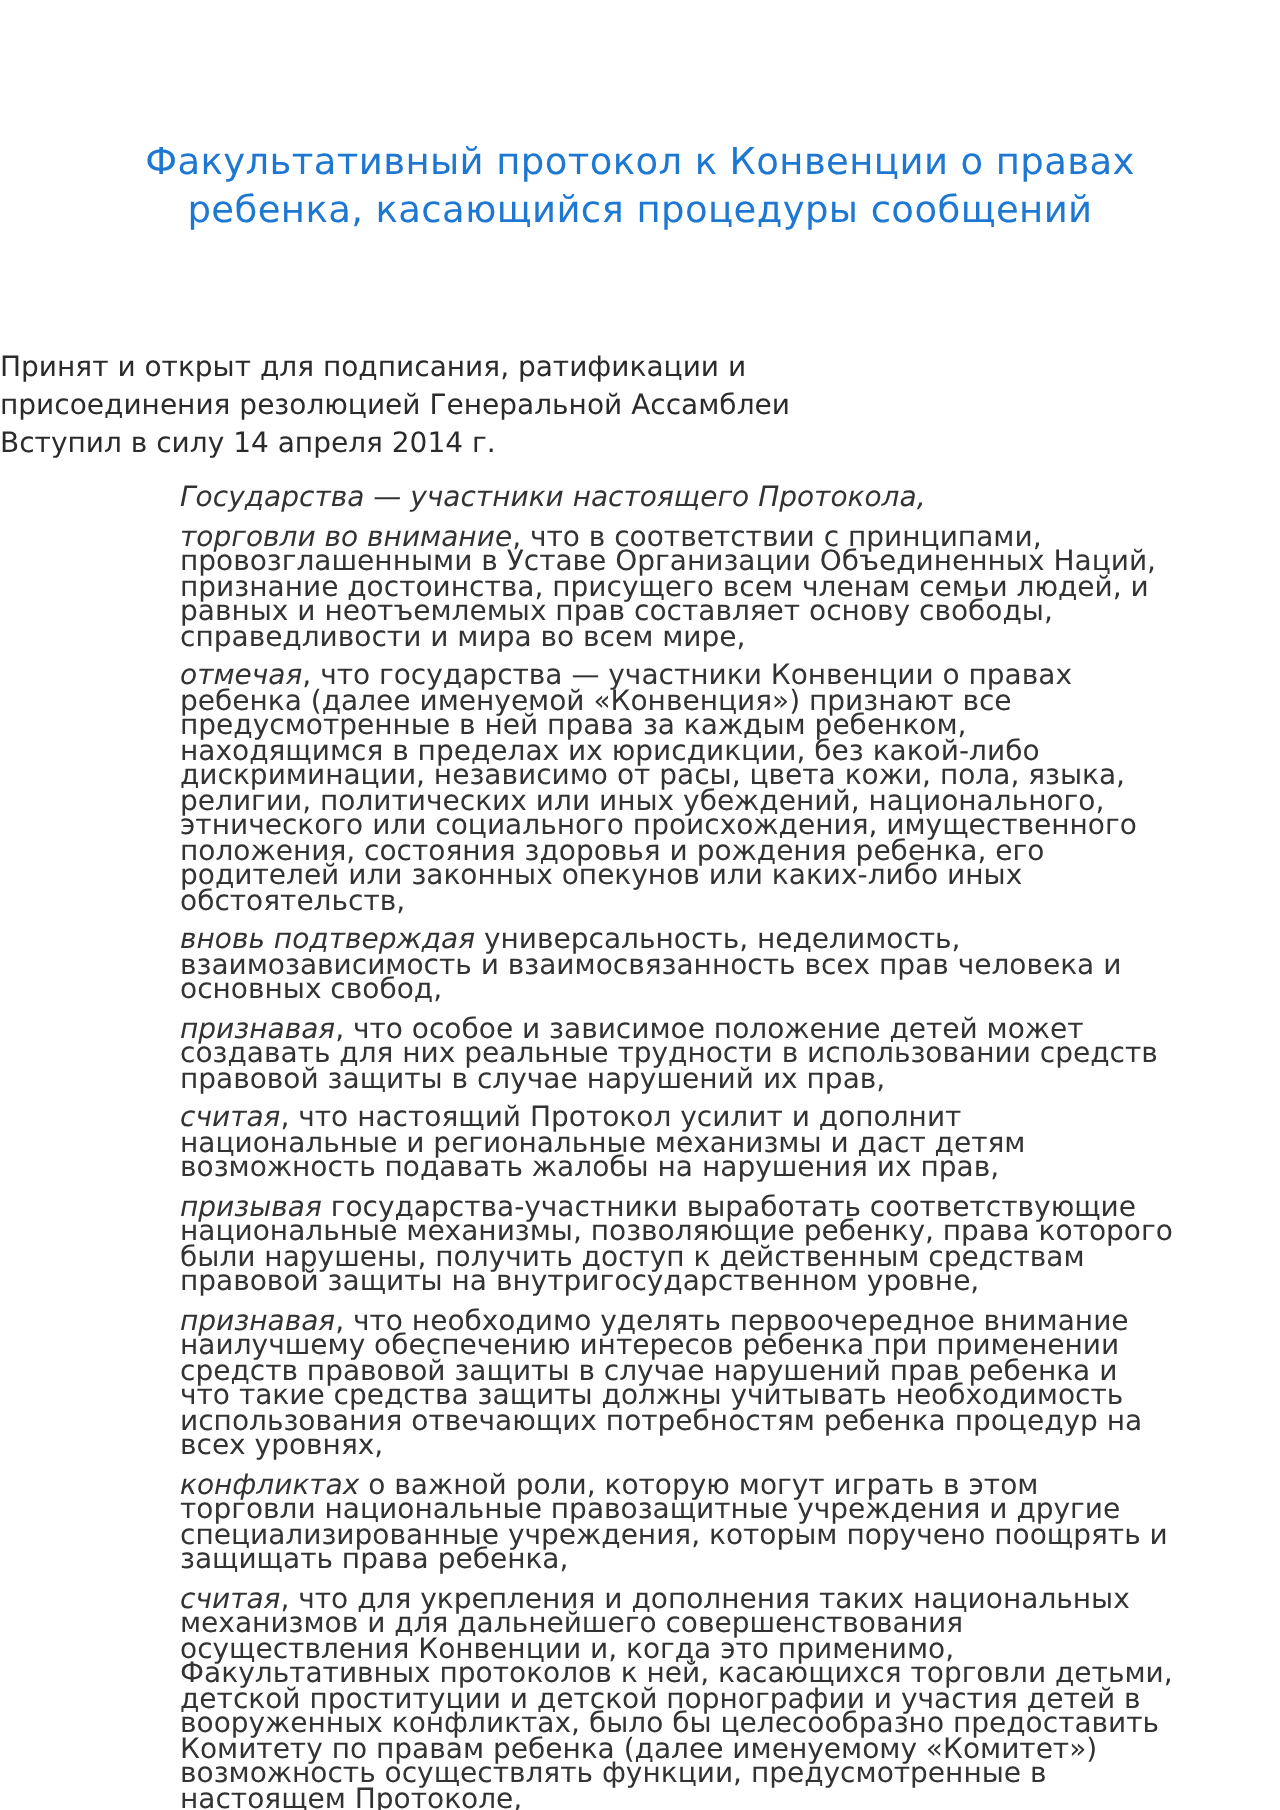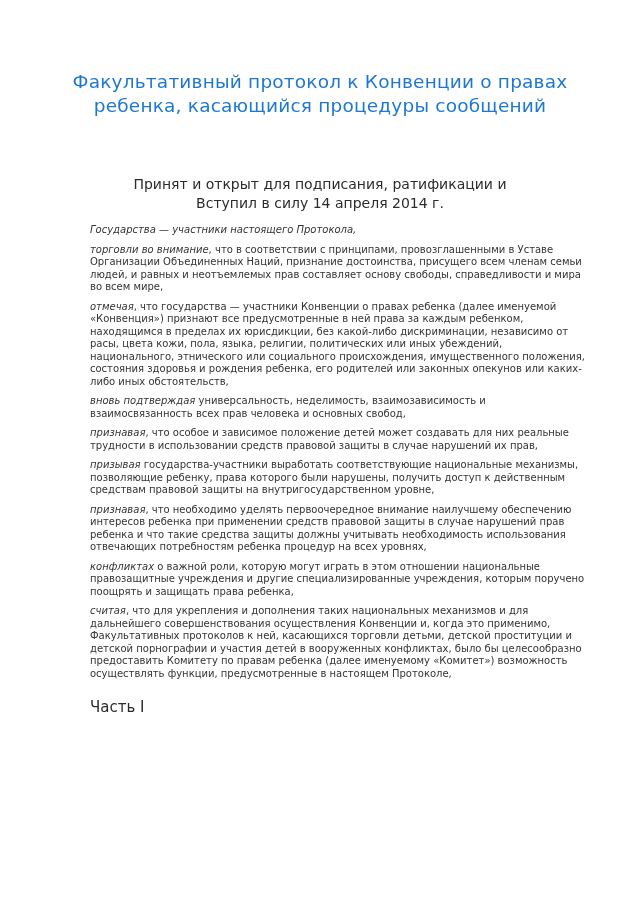--- a/index.html
+++ b/index.html
@@ -26,28 +26,27 @@
     margin: 0 auto;
     text-align: center;
     color: var(--title-blue, #1e78d2);
     font-size: 18.5px;
     line-height: 24px;
     font-weight: 400;
     letter-spacing: 0.2px;
   }
   .doc-subtitle {
     margin-top: 57px;
-    text-align: center;
     font-size: 14px;
     line-height: 19px;
     color: #2b2b2b;
   }
   .doc-body {
     margin: 11px 52px 0 90px;
-    font-size: 10px;
+    font-size: 14px;
     line-height: 12.5px;
     color: var(--body-text, #333333);
     text-align: left;
   }
   .doc-body p {
     margin: 0 0 7px 0;
   }
   .doc-body em {
     font-style: italic;
   }
@@ -60,29 +59,31 @@
   }
 </style>
 </head>
 <body>
 
 <div class="page">
   <h1 class="doc-title">Факультативный протокол к Конвенции о правах ребенка, касающийся процедуры сообщений</h1>
 
   <div class="doc-subtitle" id="subtitle">
       <div>Принят и открыт для подписания, ратификации и</div>
+      <div>присоединения резолюцией Генеральной Ассамблеи</div>
       <div>Вступил в силу 14 апреля 2014 г.</div>
     </div>
 
   <div class="doc-body" id="body-paragraphs">
       <p><em>Государства — участники настоящего Протокола,</em></p>
       <p><em>торговли во внимание</em><span>, что в соответствии с принципами, провозглашенными в Уставе Организации Объединенных Наций, признание достоинства, присущего всем членам семьи людей, и равных и неотъемлемых прав составляет основу свободы, справедливости и мира во всем мире,</span></p>
       <p><em>отмечая</em><span>, что государства — участники Конвенции о правах ребенка (далее именуемой «Конвенция») признают все предусмотренные в ней права за каждым ребенком, находящимся в пределах их юрисдикции, без какой-либо дискриминации, независимо от расы, цвета кожи, пола, языка, религии, политических или иных убеждений, национального, этнического или социального происхождения, имущественного положения, состояния здоровья и рождения ребенка, его родителей или законных опекунов или каких-либо иных обстоятельств,</span></p>
       <p><em>вновь подтверждая</em><span> универсальность, неделимость, взаимозависимость и взаимосвязанность всех прав человека и основных свобод,</span></p>
       <p><em>признавая</em><span>, что особое и зависимое положение детей может создавать для них реальные трудности в использовании средств правовой защиты в случае нарушений их прав,</span></p>
+      <p><em>считая</em><span>, что настоящий Протокол усилит и дополнит национальные и региональные механизмы и даст детям возможность подавать жалобы на нарушения их прав,</span></p>
       <p><em>призывая</em><span> государства-участники выработать соответствующие национальные механизмы, позволяющие ребенку, права которого были нарушены, получить доступ к действенным средствам правовой защиты на внутригосударственном уровне,</span></p>
       <p><em>признавая</em><span>, что необходимо уделять первоочередное внимание наилучшему обеспечению интересов ребенка при применении средств правовой защиты в случае нарушений прав ребенка и что такие средства защиты должны учитывать необходимость использования отвечающих потребностям ребенка процедур на всех уровнях,</span></p>
-      <p><em>конфликтах</em><span> о важной роли, которую могут играть в этом отношении национальные правозащитные учреждения и другие специализированные учреждения, которым поручено поощрять и защищать права ребенка,</span></p>
+      <p><em>конфликтах</em><span> о важной роли, которую могут играть в этом торговли национальные правозащитные учреждения и другие специализированные учреждения, которым поручено поощрять и защищать права ребенка,</span></p>
       <p><em>считая</em><span>, что для укрепления и дополнения таких национальных механизмов и для дальнейшего совершенствования осуществления Конвенции и, когда это применимо, Факультативных протоколов к ней, касающихся торговли детьми, детской проституции и детской порнографии и участия детей в вооруженных конфликтах, было бы целесообразно предоставить Комитету по правам ребенка (далее именуемому «Комитет») возможность осуществлять функции, предусмотренные в настоящем Протоколе,</span></p>
     </div>
 
   <h2 class="part-heading">Часть I</h2>
 </div>
 
 </body></html>

